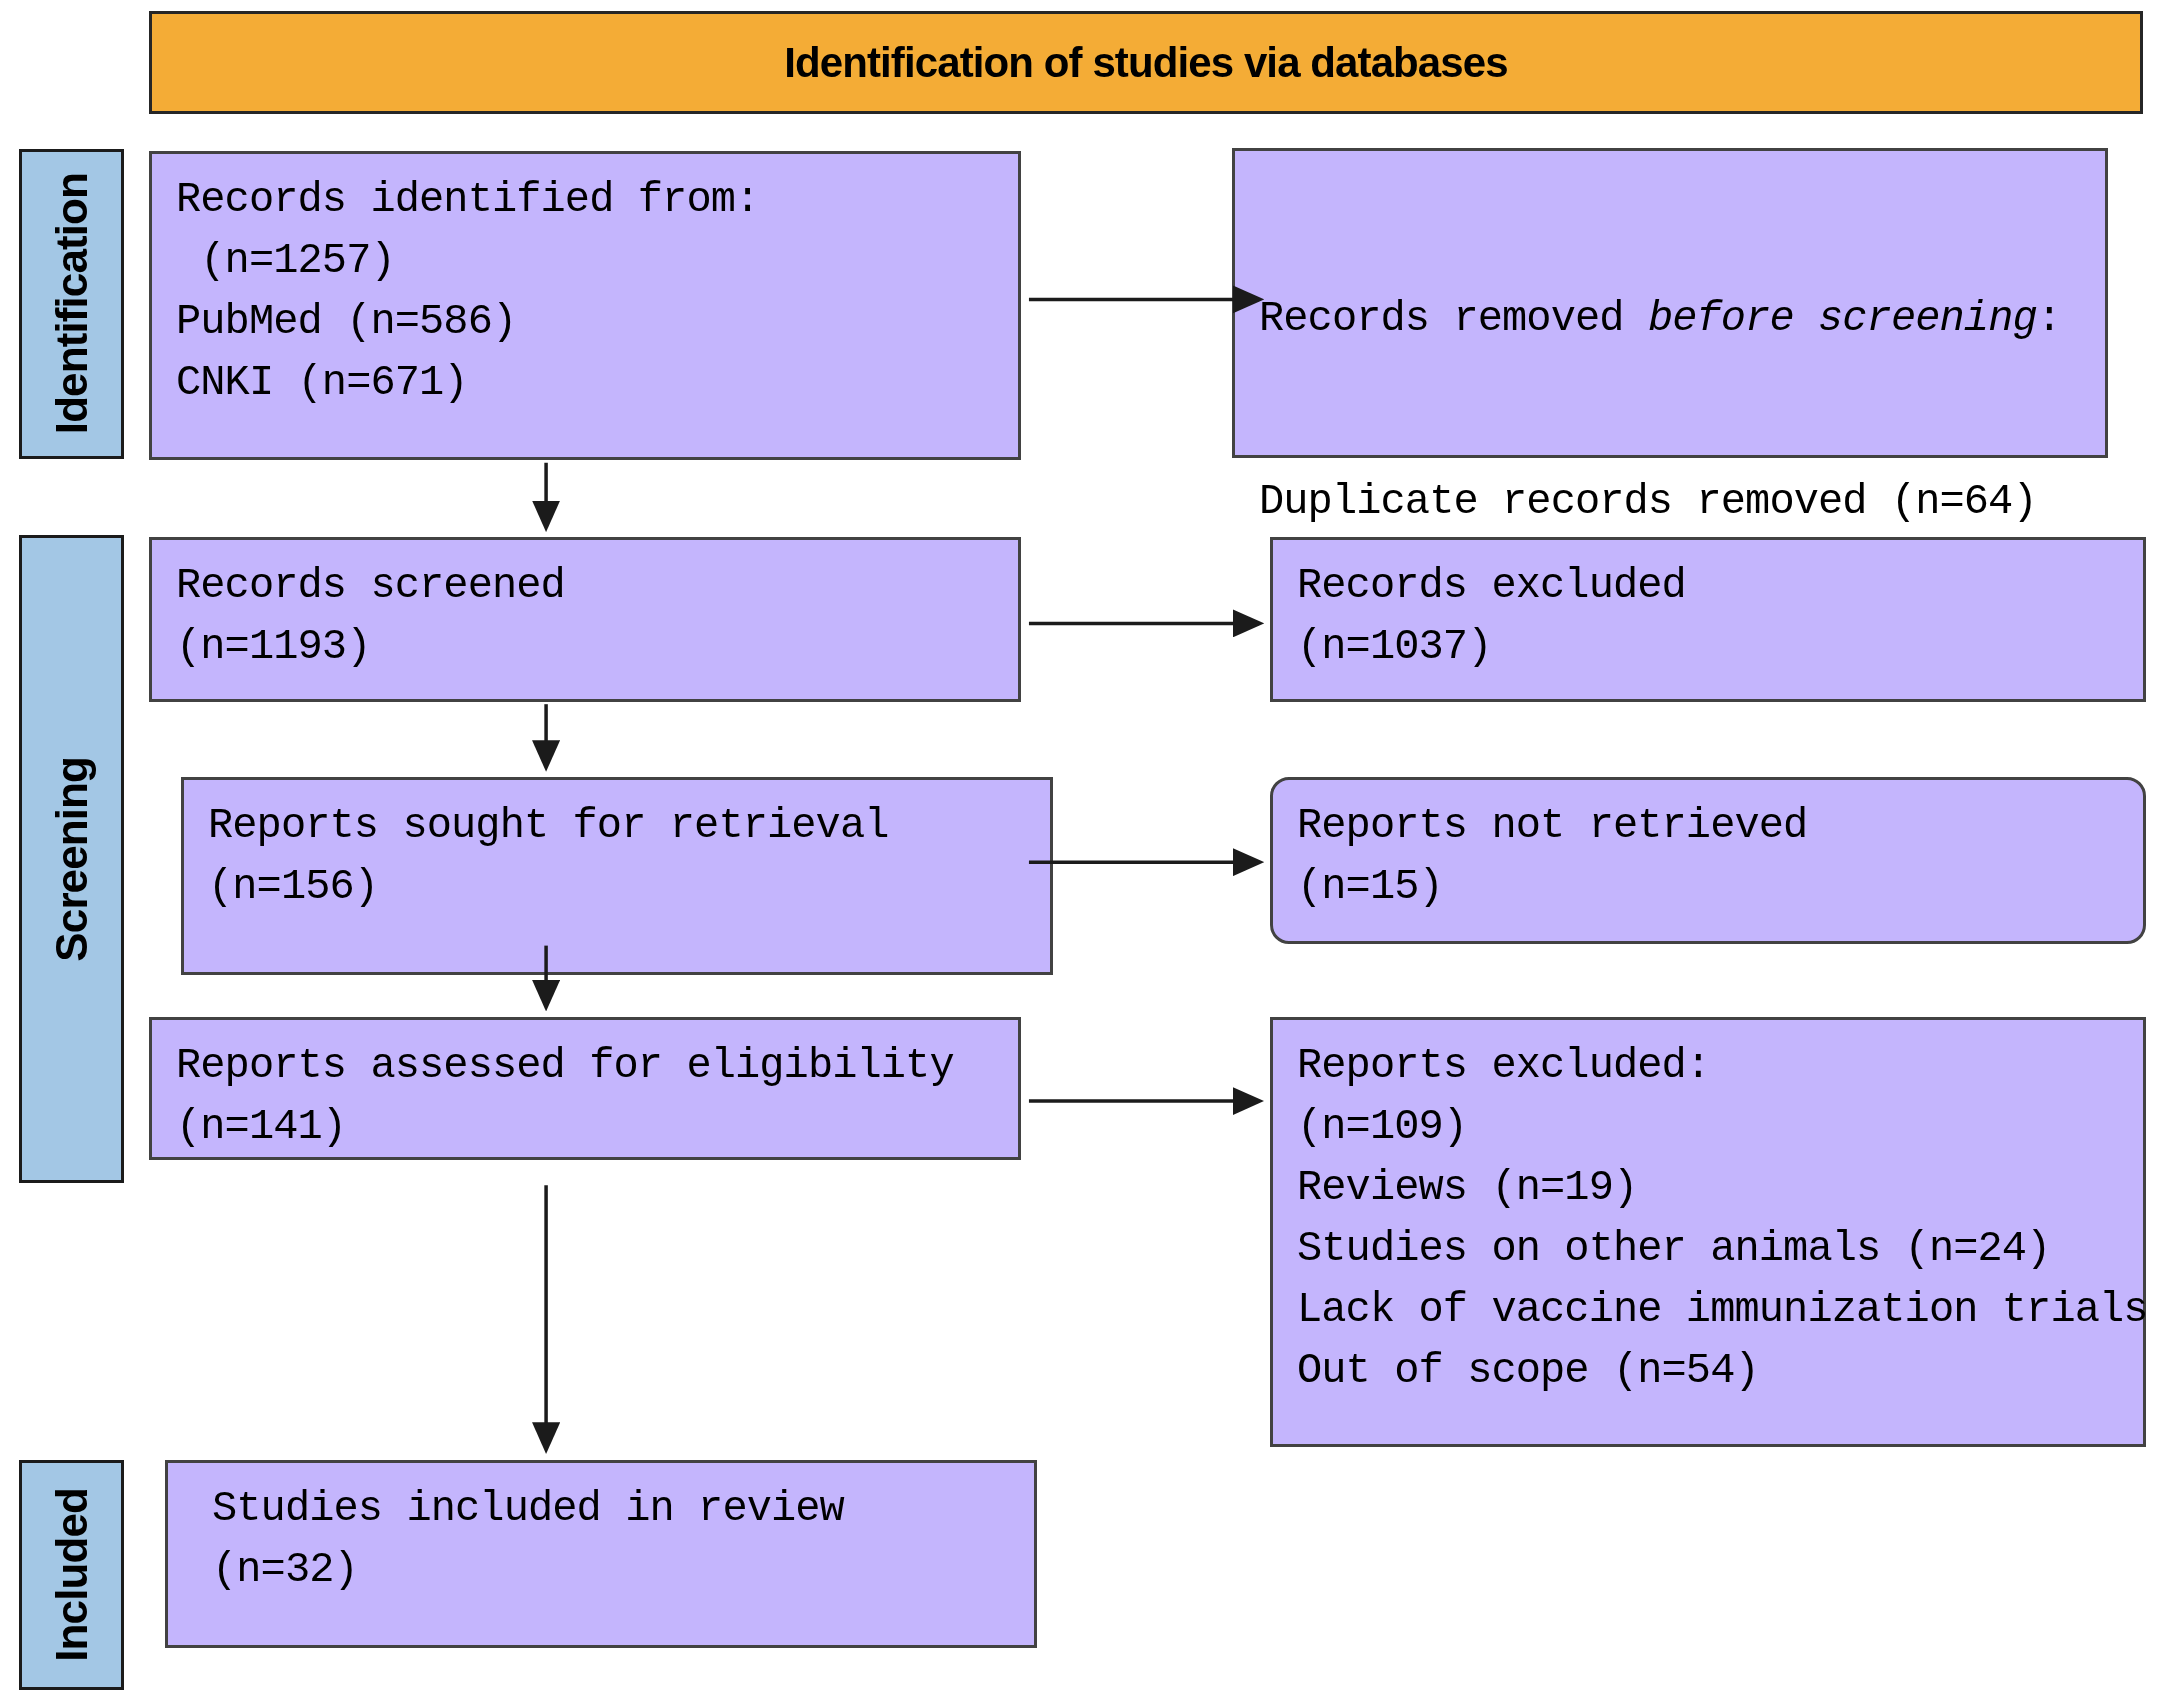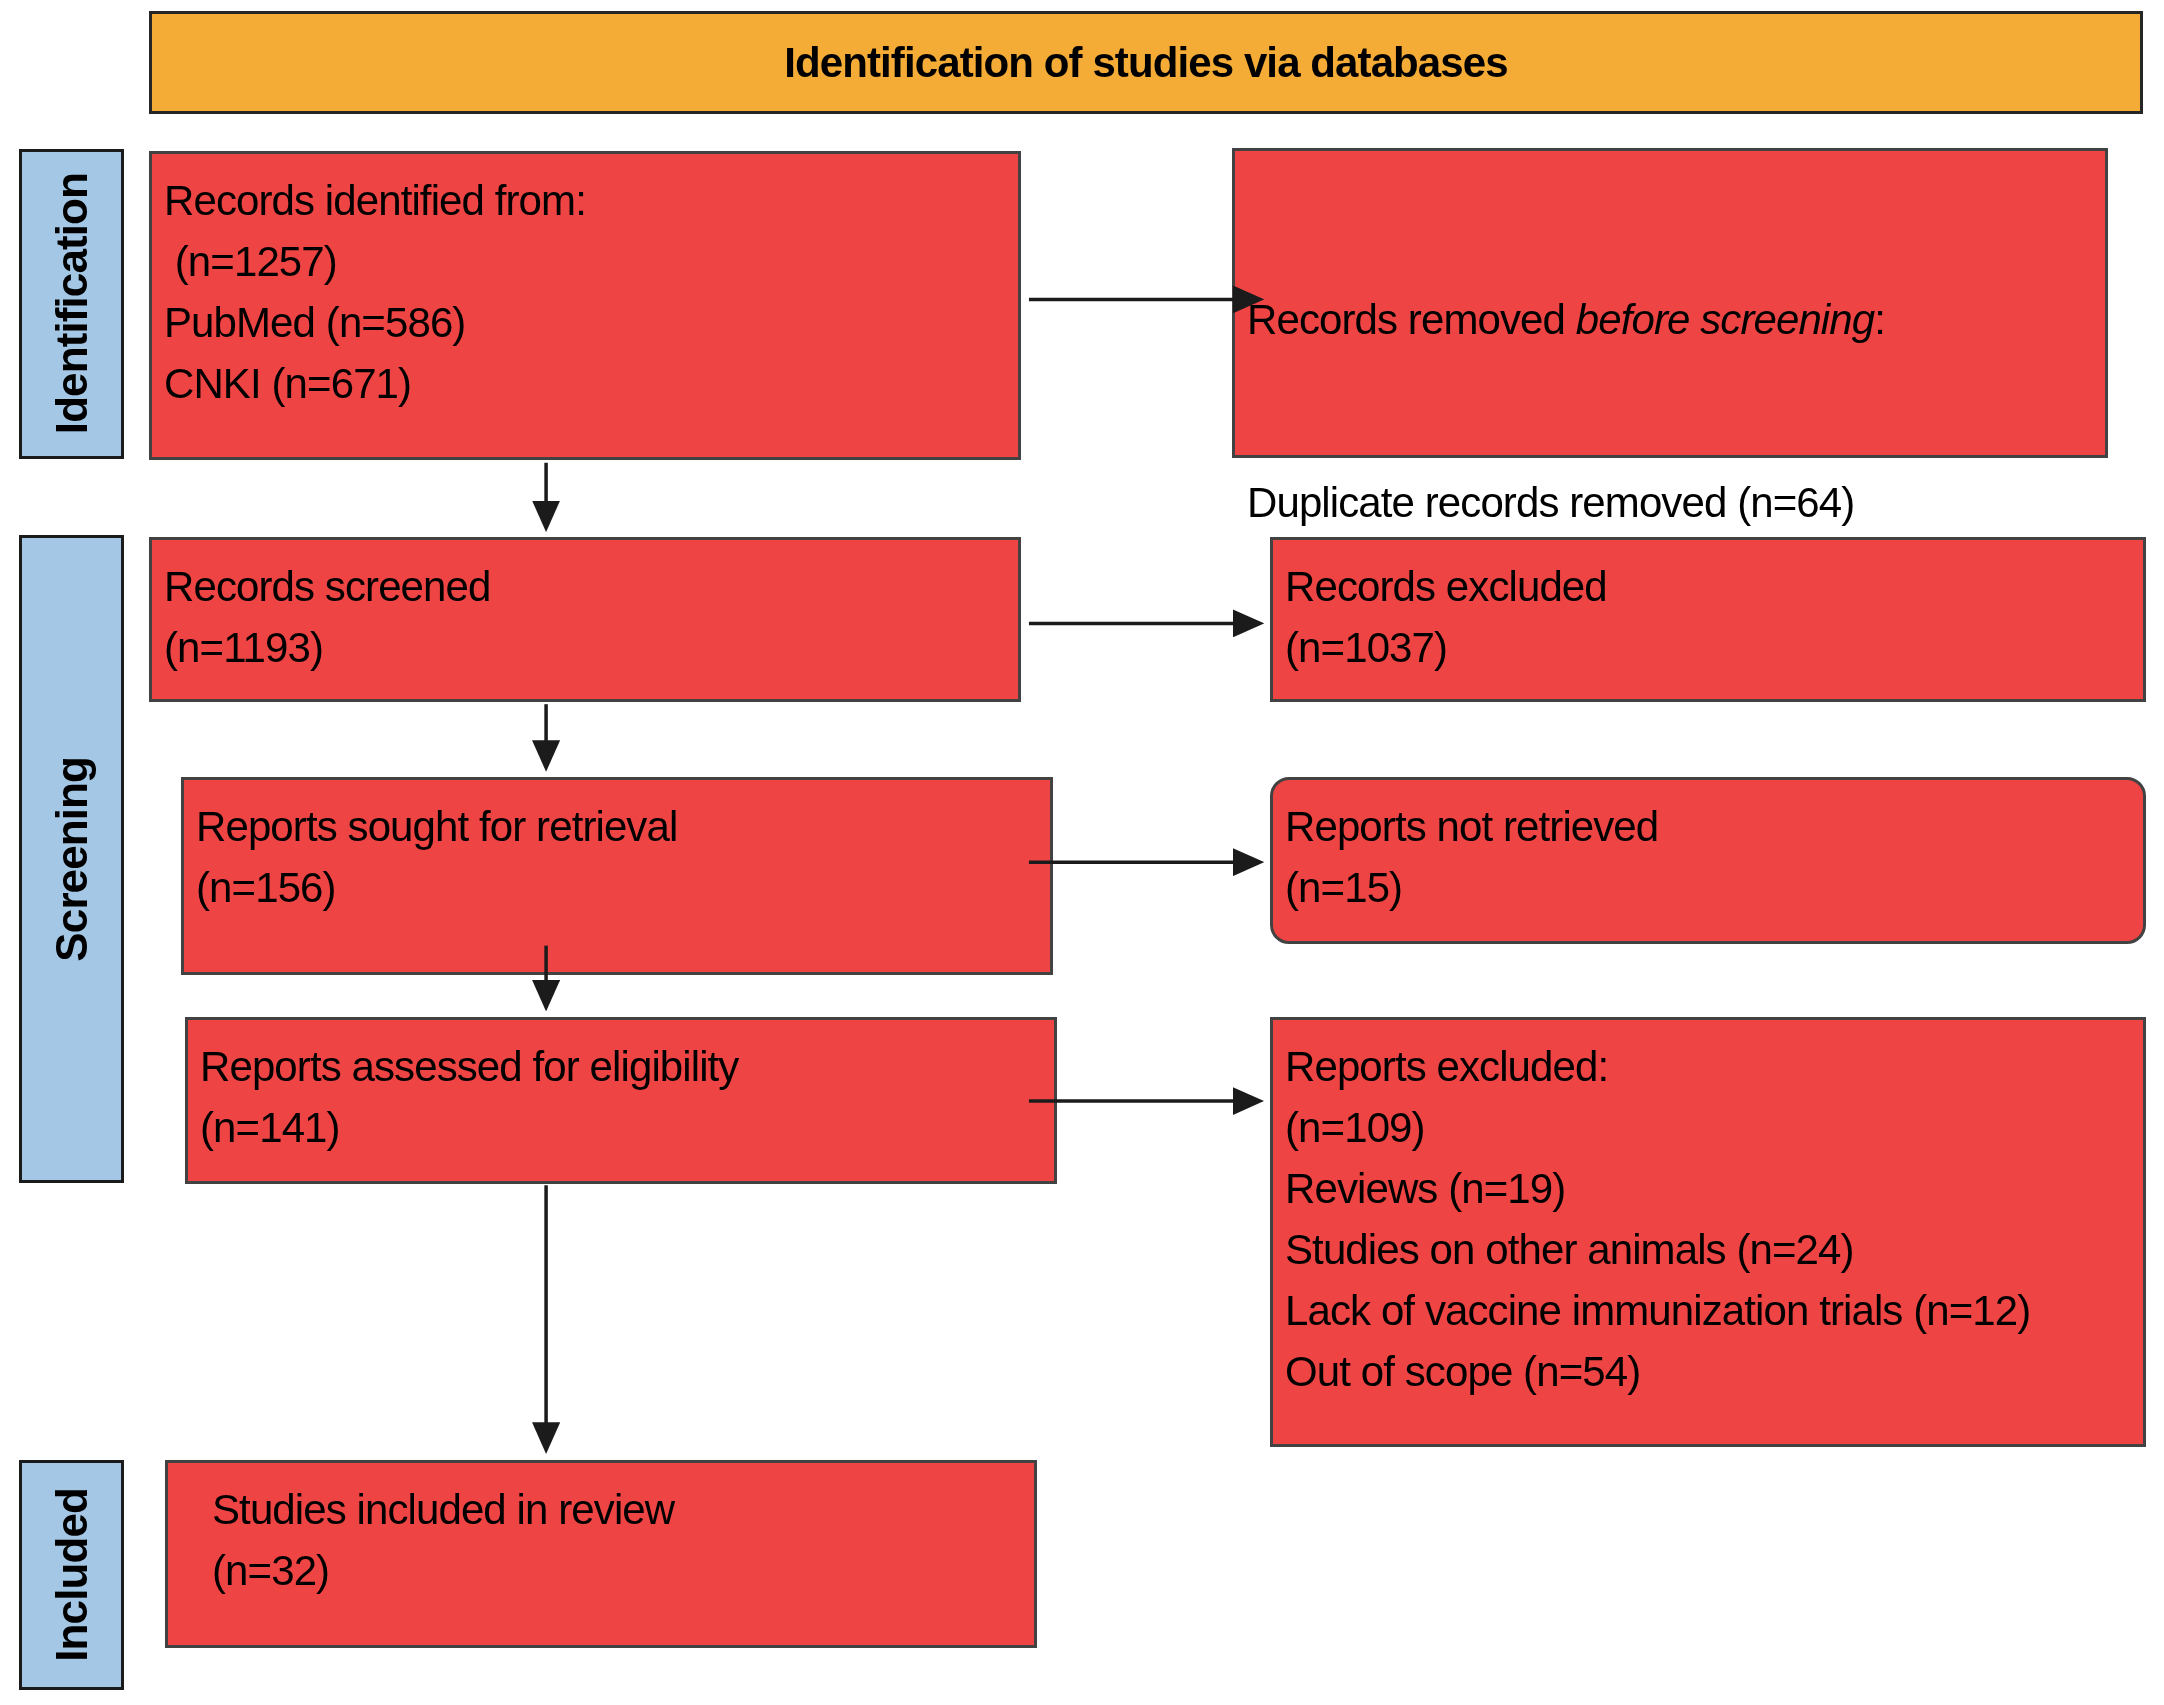--- a/index.html
+++ b/index.html
@@ -56,40 +56,41 @@
     letter-spacing: -0.9px;
     white-space: nowrap;
   }
   .s-identification { top: 149px;  height: 310px; }
   .s-screening      { top: 535px;  height: 648px; }
   .s-included       { top: 1460px; height: 230px; }
 
   
   .box {
     position: absolute;
-    background: #ef4444;
+    background: #c4b5fd;
     border: 3.5px solid #424242;
     box-sizing: border-box;
-    padding: 16px 23px 0 12px;
+    padding: 16px 23px 0 24px;
+    font-family: Liberation Mono, monospace;
   }
   .btxt {
     font-size: 42px;
     line-height: 61px;
     letter-spacing: -0.9px;
     white-space: pre;
   }
   .btxt .it { font-style: italic; }
 
   .b-identified      { left: 149px;  top: 151px;  width: 872px; height: 309px; }
   .b-removed         { left: 1232px; top: 148px;  width: 876px; height: 310px; }
   .b-screened        { left: 149px;  top: 537px;  width: 872px; height: 165px; }
   .b-excluded        { left: 1270px; top: 537px;  width: 876px; height: 165px; }
   .b-sought          { left: 149px;  top: 777px;  width: 872px; height: 198px; margin-left: 32px; }
   .b-notretrieved    { left: 1270px; top: 777px;  width: 876px; height: 167px; border-radius: 19px; }
-  .b-assessed        { left: 149px;  top: 1017px; width: 872px; height: 167px; margin-left: 36px; }
+  .b-assessed        { left: 149px;  top: 1017px; width: 872px; height: 143px; }
   .b-reportsexcluded { left: 1270px; top: 1017px; width: 876px; height: 430px; }
   .b-included        { left: 165px;  top: 1460px; width: 872px; height: 188px; padding-left: 44px; }
 
   
   .arrows {
     position: absolute;
     left: 0; top: 0;
     width: 2165px;
     height: 1706px;
     pointer-events: none;

